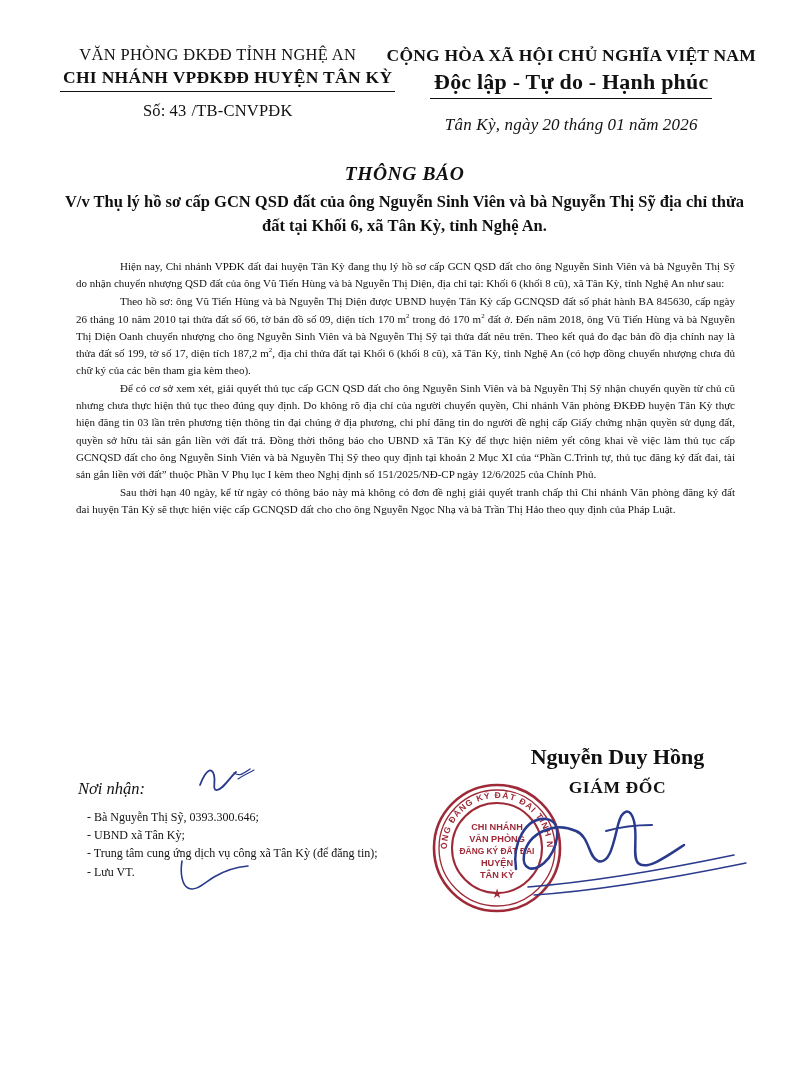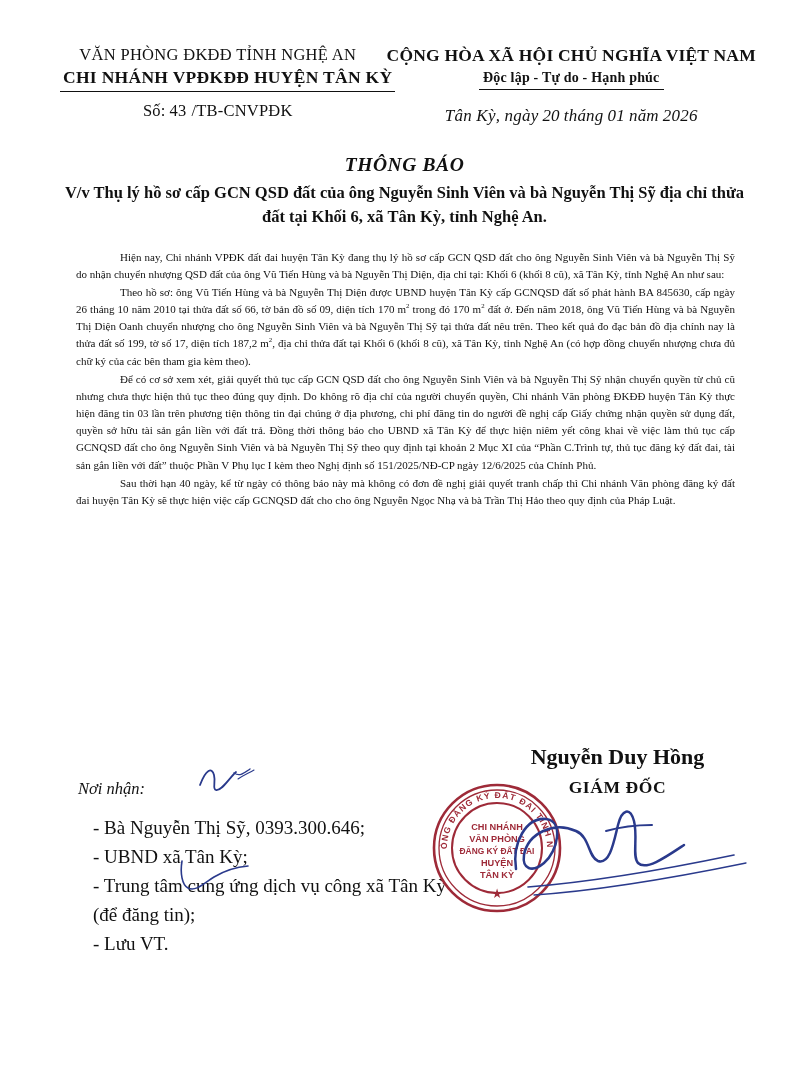--- a/index.html
+++ b/index.html
@@ -60,21 +60,21 @@
 
   .nation-line1 {
     font-weight: bold;
     font-size: 17.5px;
     letter-spacing: .2px;
     white-space: nowrap;
     line-height: 1.35;
   }
   .nation-line2 {
     font-weight: bold;
-    font-size: 14px;
+    font-size: 22px;
     letter-spacing: .2px;
     white-space: nowrap;
     line-height: 1.3;
     display: inline-block;
     border-bottom: 1.6px solid #111;
     padding: 0 4px 2px 4px;
   }
   .place-date {
     font-style: italic;
     font-size: 17px;
@@ -137,23 +137,23 @@
   }
   .recipients { width: 430px; padding-top: 10px; }
   .recipients-title {
     font-weight: normal;
     font-style: italic;
     font-size: 16.5px;
     margin-bottom: 2px;
   }
   .recipients ul {
     list-style: none;
-    margin: 15px;
+    margin: 9px;
     padding: 0;
-    font-size: 19px;
+    font-size: 12px;
     line-height: 1.52;
   }
   .sign-col {
     width: 300px;
     text-align: center;
     position: relative;
     padding-top: 8px;
   }
   .sign-title {
     font-weight: bold;

